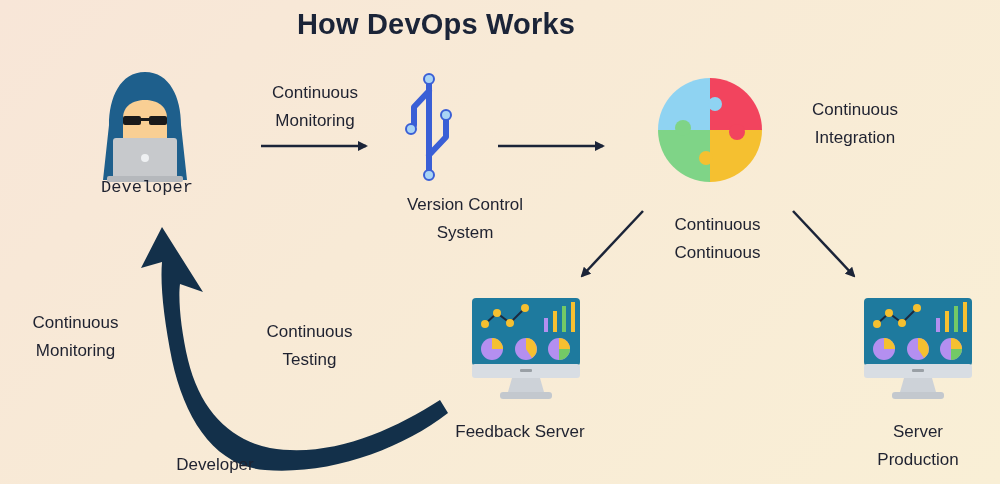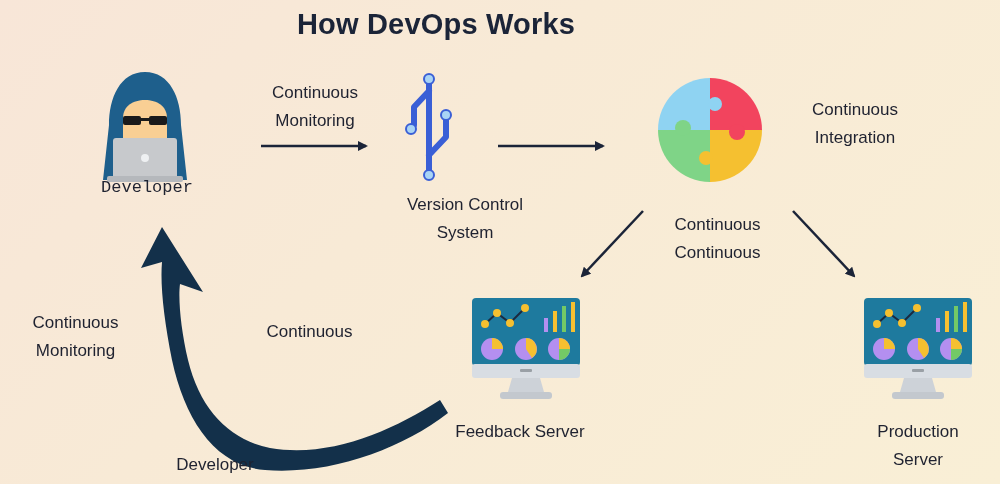--- a/index.html
+++ b/index.html
@@ -184,26 +184,27 @@
     <circle cx="22" cy="53" r="11" fill="#b48ff0"></circle>
     <path d="M22 53 L22 42 A11 11 0 0 1 33 53 Z" fill="#f5c030"></path>
     <circle cx="56" cy="53" r="11" fill="#b48ff0"></circle>
     <path d="M56 53 L56 42 A11 11 0 0 1 62 62 Z" fill="#f5c030"></path>
     <circle cx="89" cy="53" r="11" fill="#b48ff0"></circle>
     <path d="M89 53 L89 42 A11 11 0 0 1 100 53 Z" fill="#f5c030"></path>
     <path d="M89 53 L100 53 A11 11 0 0 1 89 64 Z" fill="#73c966"></path>
   </svg>
 </div>
 <div class="label" style="left:858px; top:418px; width:120px;">
+  <div>Server</div>
   <div>Production</div>
-  <div>Server</div>
 </div>
 
 <div class="label" style="left:18px; top:309px; width:115px;">
   <div>Continuous</div>
   <div>Monitoring</div>
 </div>
 
 <div class="label" style="left:252px; top:318px; width:115px;">
   <div>Continuous</div>
+  <div>Testing</div>
 </div>
 
 <div class="label" style="left:165px; top:451px; width:100px;">Developer</div>
 
 </body></html>

